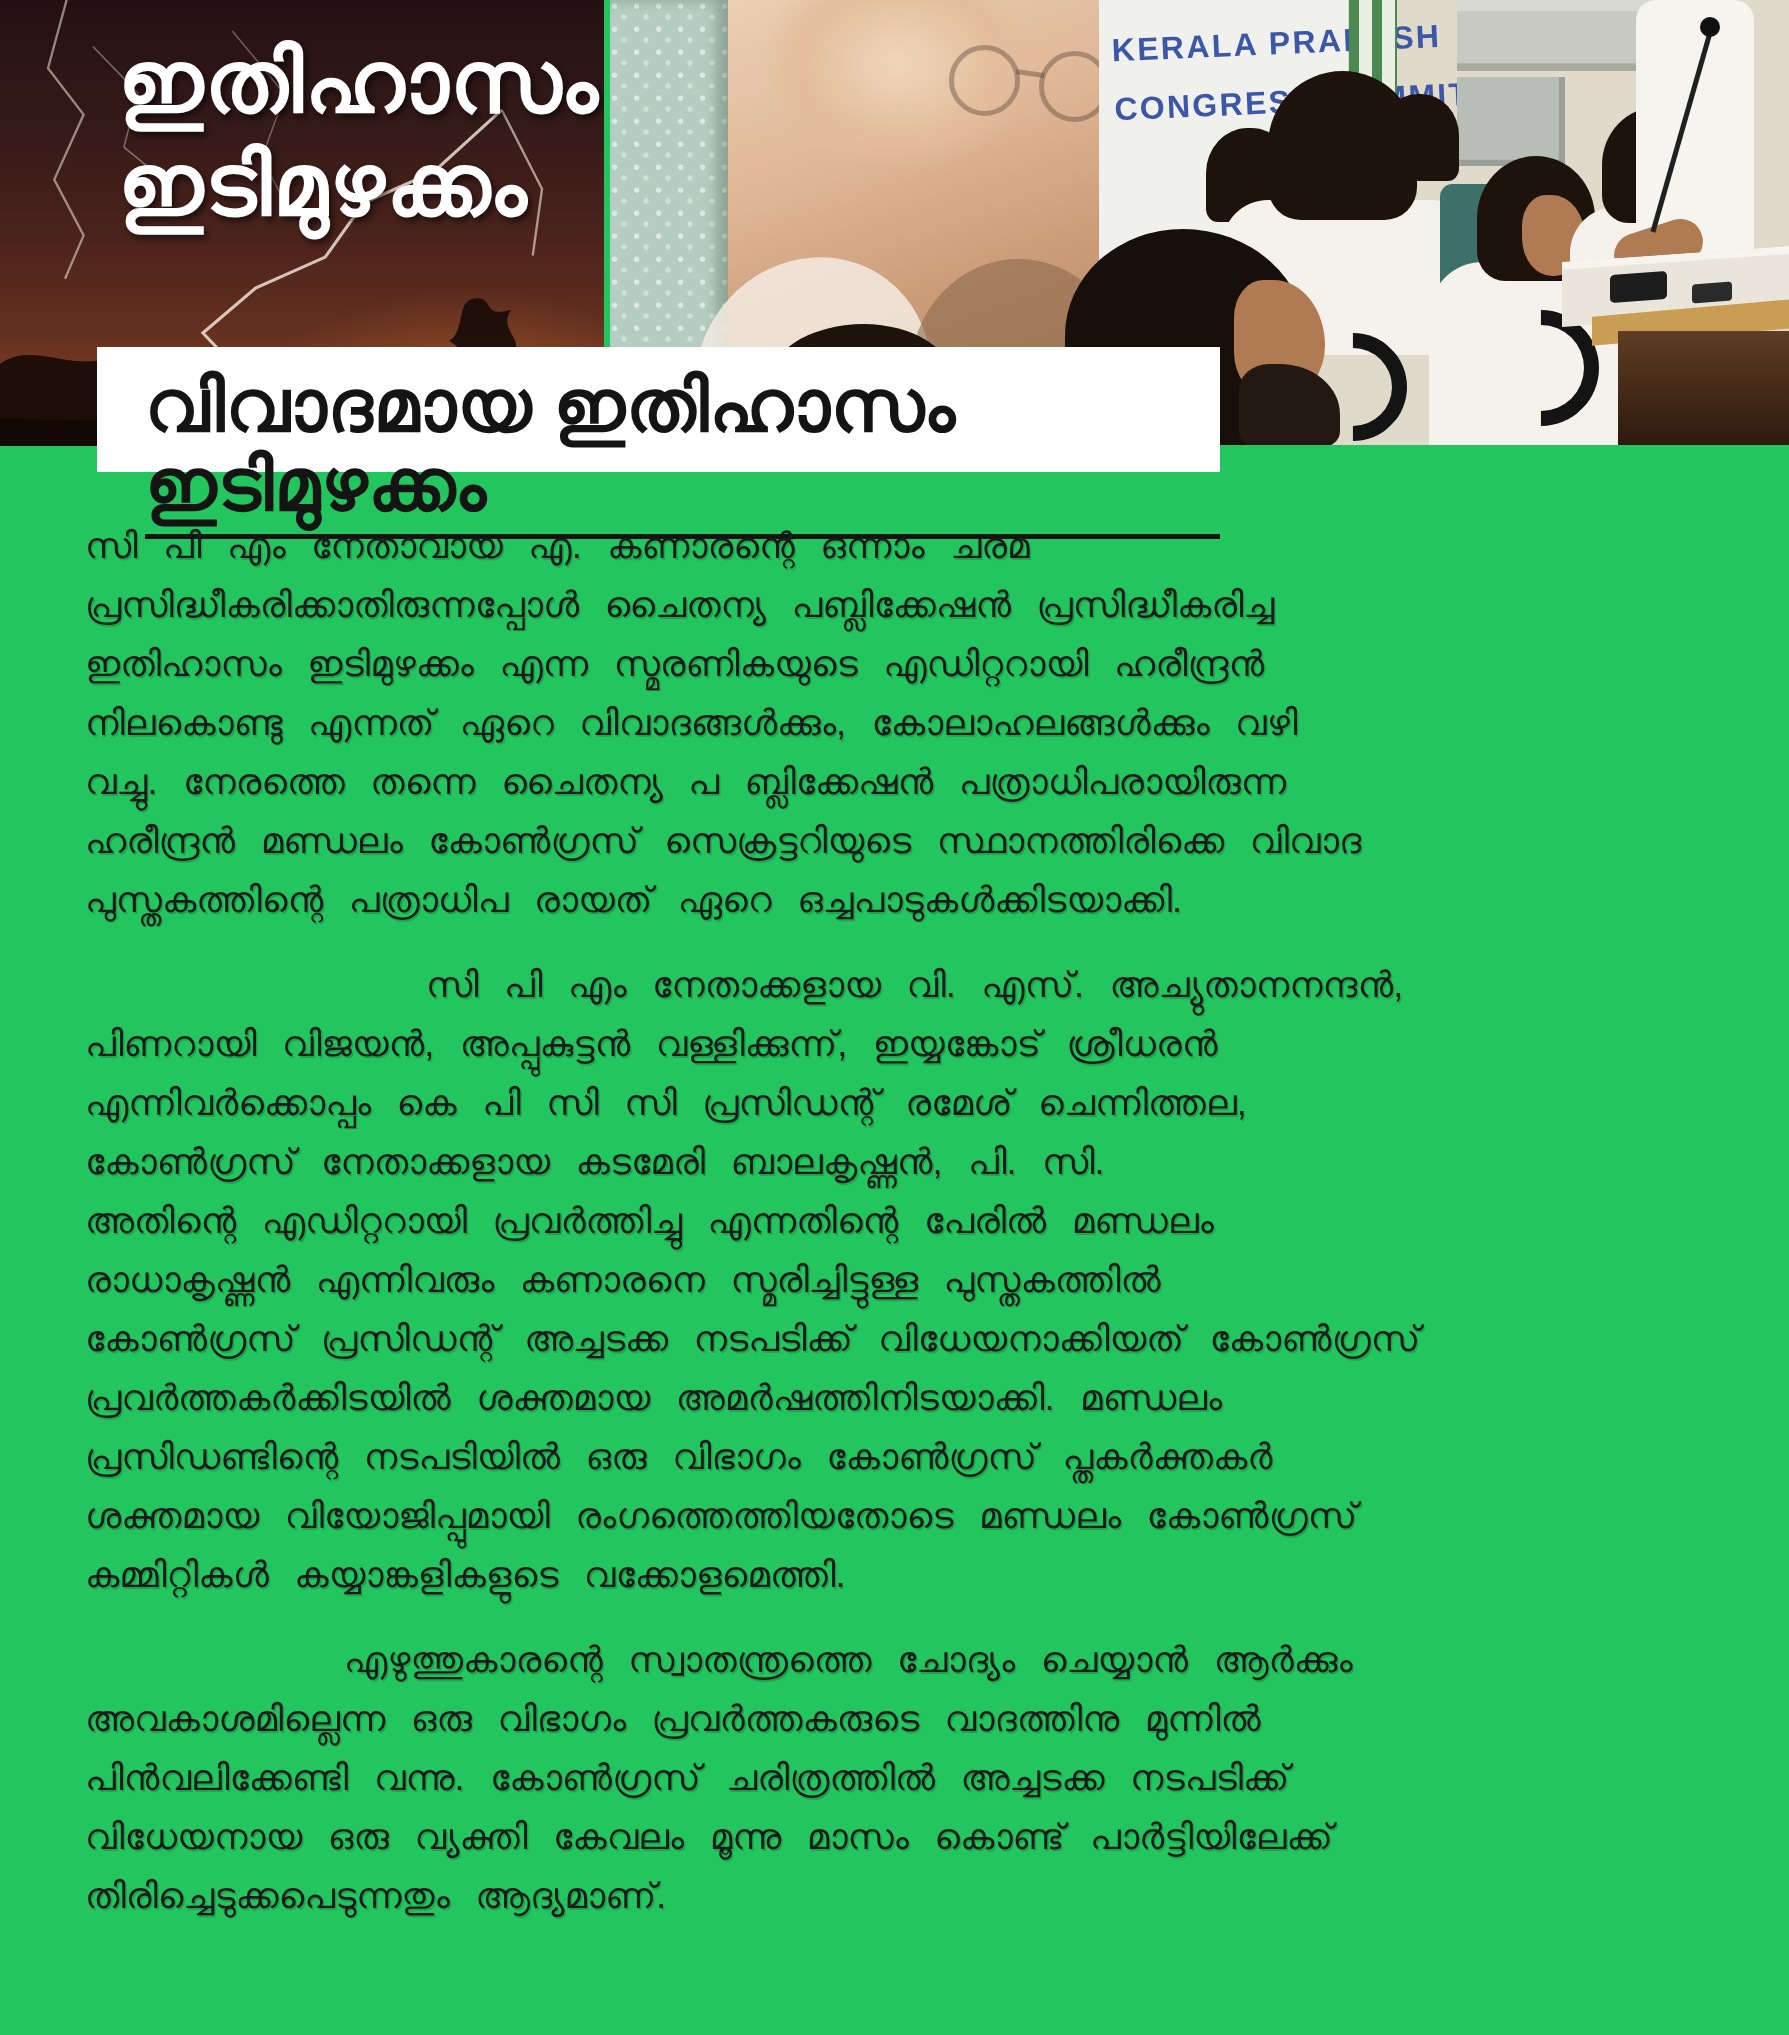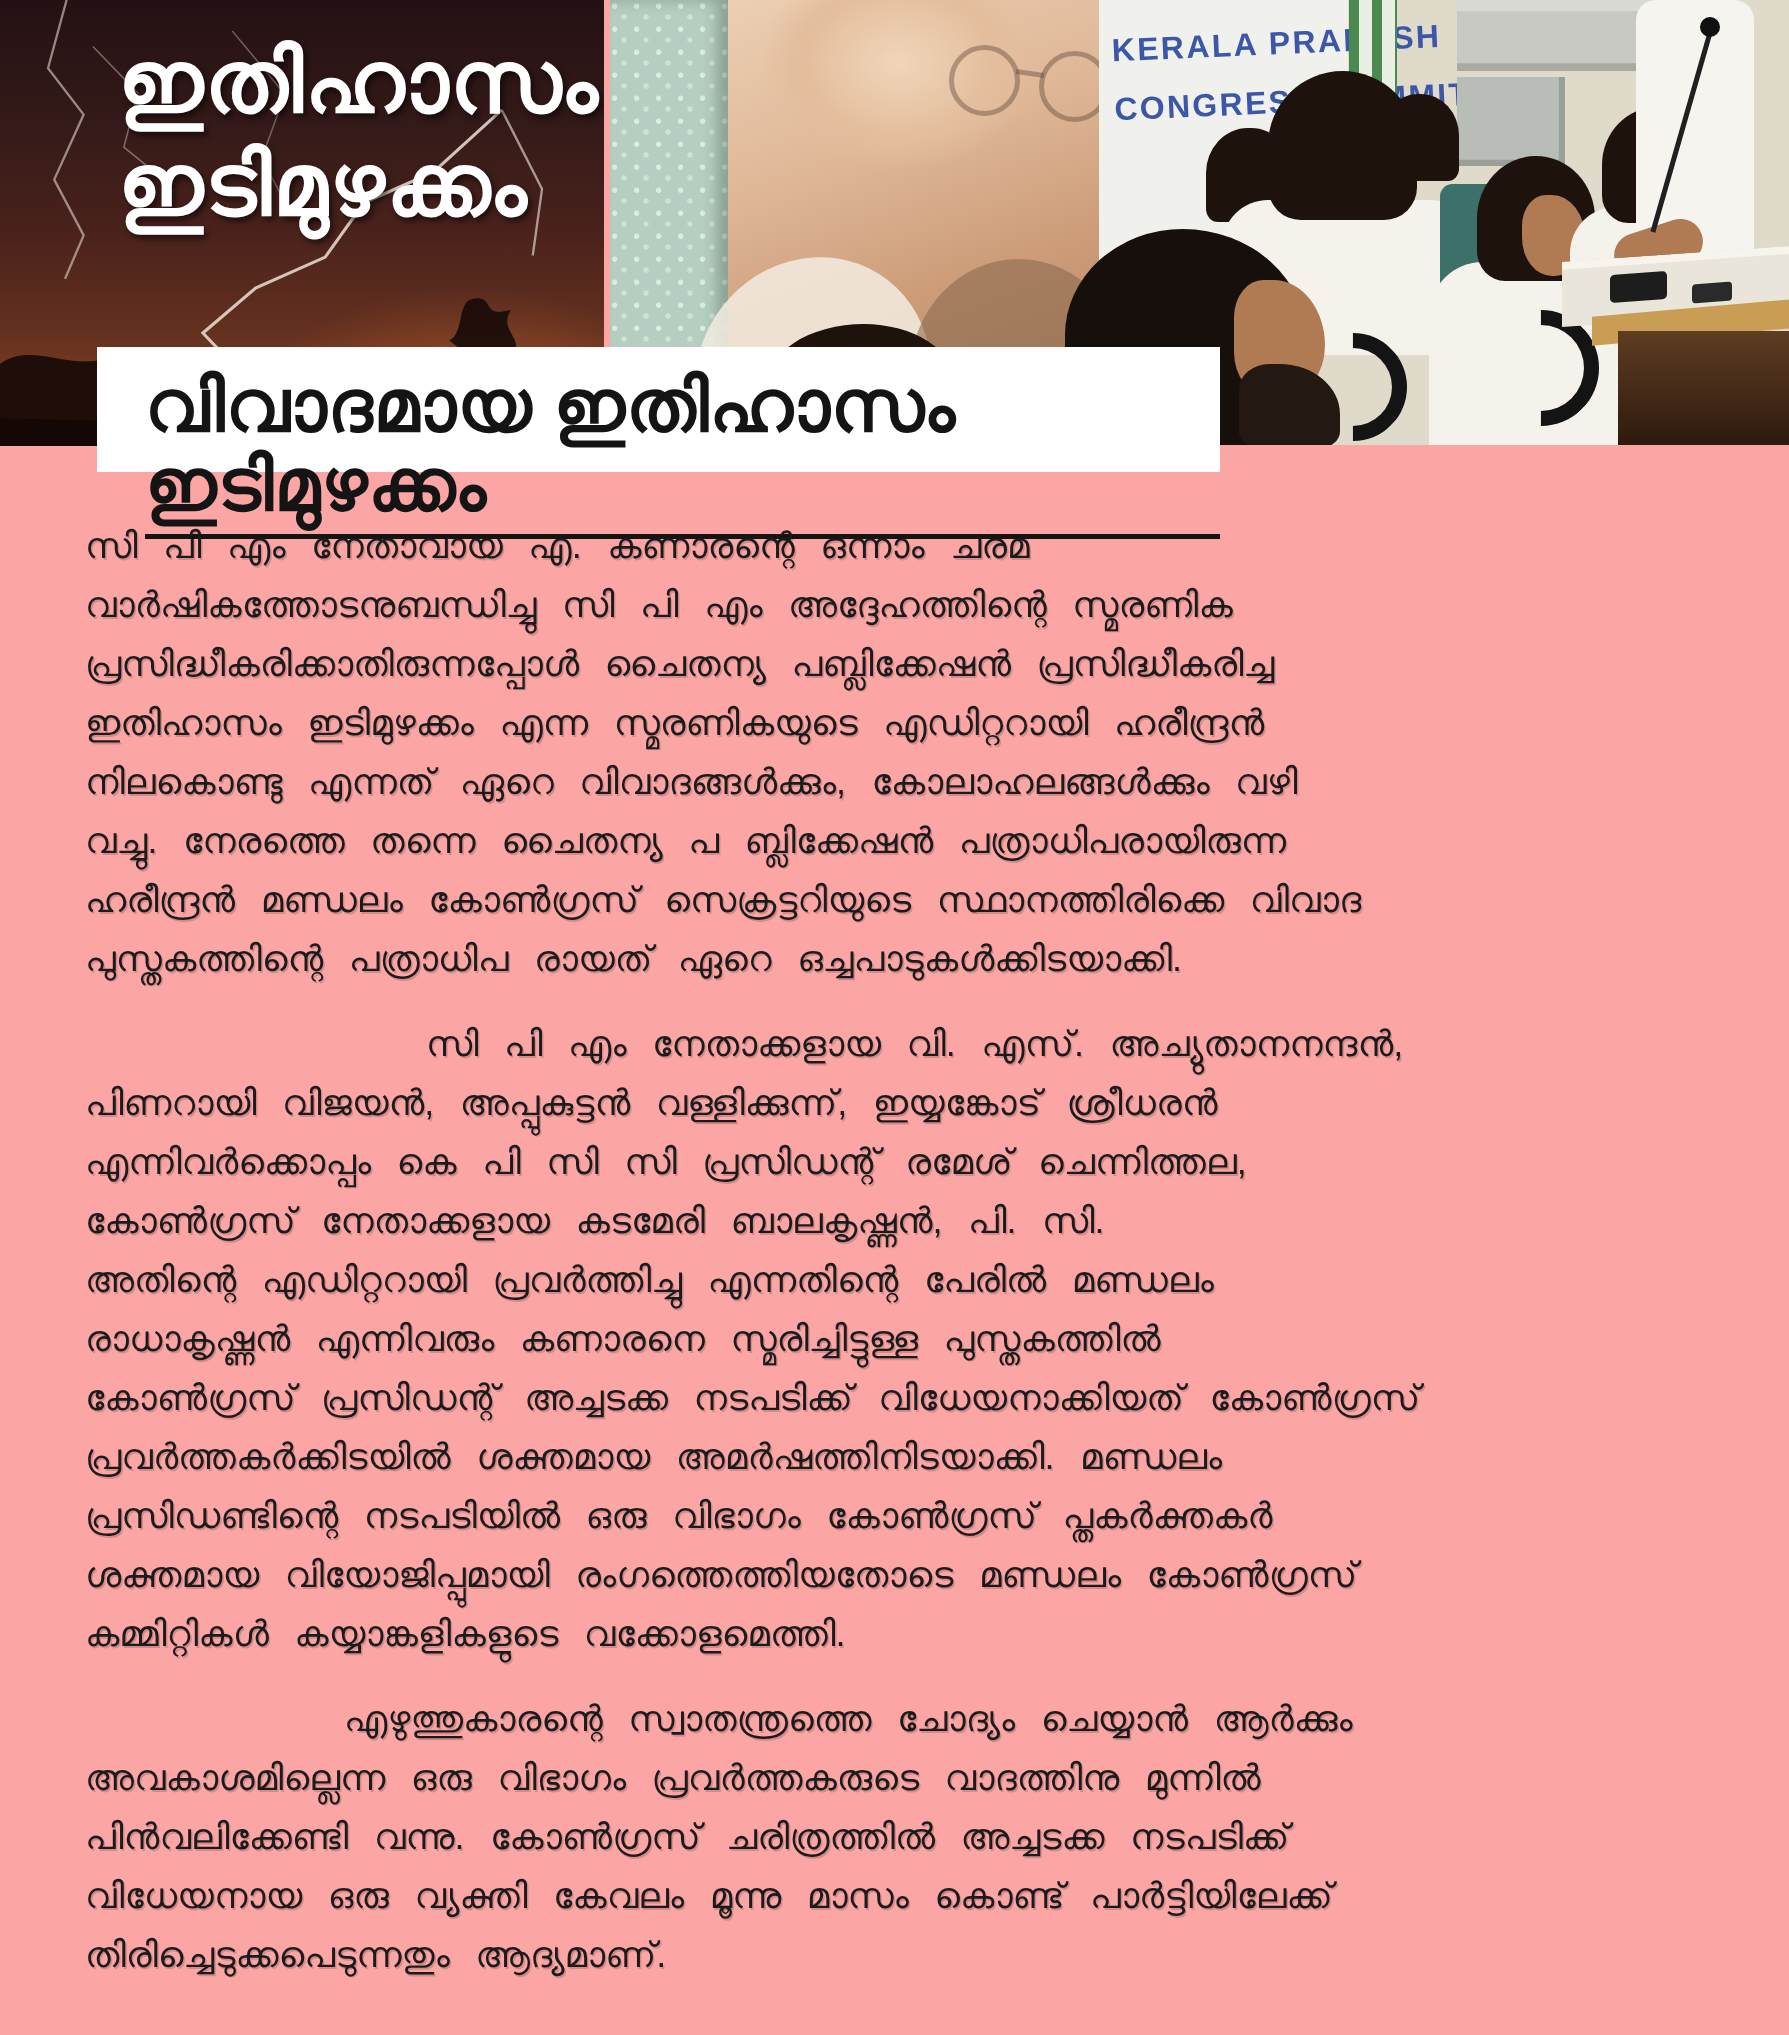--- a/index.html
+++ b/index.html
@@ -1,18 +1,18 @@
 <!DOCTYPE html>
 <html style="font-size:12.4px"><head>
 <meta charset="utf-8">
 <style>
   * { margin:0; padding:0; box-sizing:border-box; }
   html,body { background:#ffffff; }
   body { font-family:"Liberation Sans","DejaVu Sans",sans-serif; }
-  .page { position:relative; width:1789px; height:2035px; background:#fca5a5; overflow:hidden; }
+  .page { position:relative; width:1789px; height:2035px; background:#22c55e; overflow:hidden; }
 
   
   .cover { position:absolute; left:0; top:0; width:604px; height:446px; overflow:hidden;
            background:
              radial-gradient(325px 201px at 78% 96%, rgba(205,110,50,.55), rgba(205,110,50,0) 70%),
              linear-gradient(180deg,#241013 0%, #341a18 28%, #4a221c 52%, #63301f 74%, #7d3c21 88%, #8a4526 100%); }
   .cover svg { position:absolute; left:0; top:0; }
   .cover-title { position:absolute; left:118px; top:31px; color:#fff; font-weight:800;
                  font-size:87px; line-height:1.18; letter-spacing:1.5px;
                  text-shadow:3.1px 3.9px 6.2px rgba(0,0,0,.55); }
@@ -152,21 +152,20 @@
     <div class="desk-front"></div>
   </div>
 
   <div class="headline-box">
     <span class="headline">വിവാദമായ ഇതിഹാസം ഇടിമുഴക്കം</span>
   </div>
 
   <div class="article">
     <div class="para">
       <div class="line">സി പി എം നേതാവായ എ. കണാരന്റെ ഒന്നാം ചരമ</div>
-      <div class="line">വാർഷികത്തോടനുബന്ധിച്ചു സി പി എം അദ്ദേഹത്തിന്റെ സ്മരണിക</div>
       <div class="line">പ്രസിദ്ധീകരിക്കാതിരുന്നപ്പോൾ ചൈതന്യ പബ്ലിക്കേഷൻ പ്രസിദ്ധീകരിച്ച</div>
       <div class="line">ഇതിഹാസം ഇടിമുഴക്കം എന്ന സ്മരണികയുടെ എഡിറ്ററായി ഹരീന്ദ്രൻ</div>
       <div class="line">നിലകൊണ്ടു എന്നത് ഏറെ വിവാദങ്ങൾക്കും, കോലാഹലങ്ങൾക്കും വഴി</div>
       <div class="line">വച്ചു. നേരത്തെ തന്നെ ചൈതന്യ പ ബ്ലിക്കേഷൻ പത്രാധിപരായിരുന്ന</div>
       <div class="line">ഹരീന്ദ്രൻ മണ്ഡലം കോൺഗ്രസ് സെക്രട്ടറിയുടെ സ്ഥാനത്തിരിക്കെ വിവാദ</div>
       <div class="line">പുസ്തകത്തിന്റെ പത്രാധിപ രായത് ഏറെ ഒച്ചപാടുകൾക്കിടയാക്കി.</div>
     </div>
     <div class="para">
       <div class="line indent-1">സി പി എം നേതാക്കളായ വി. എസ്. അച്യുതാനനന്ദൻ,</div>
       <div class="line">പിണറായി വിജയൻ, അപ്പുകുട്ടൻ വള്ളിക്കുന്ന്, ഇയ്യങ്കോട് ശ്രീധരൻ</div>

